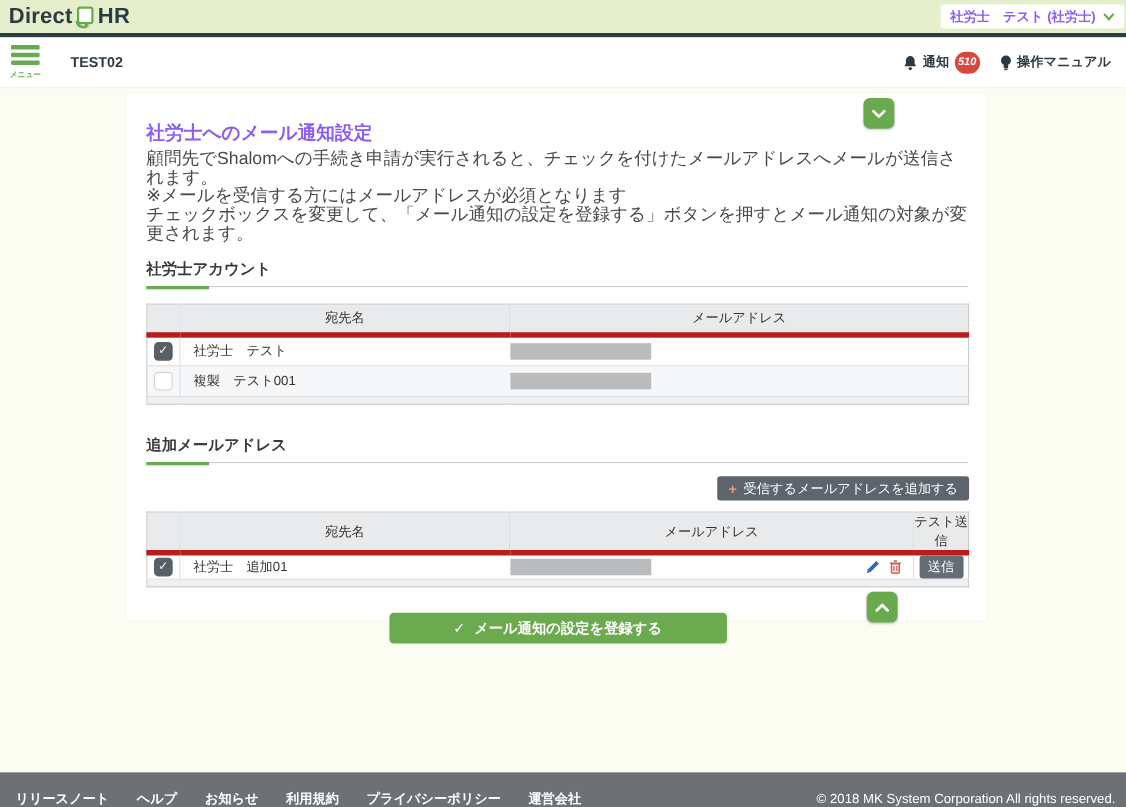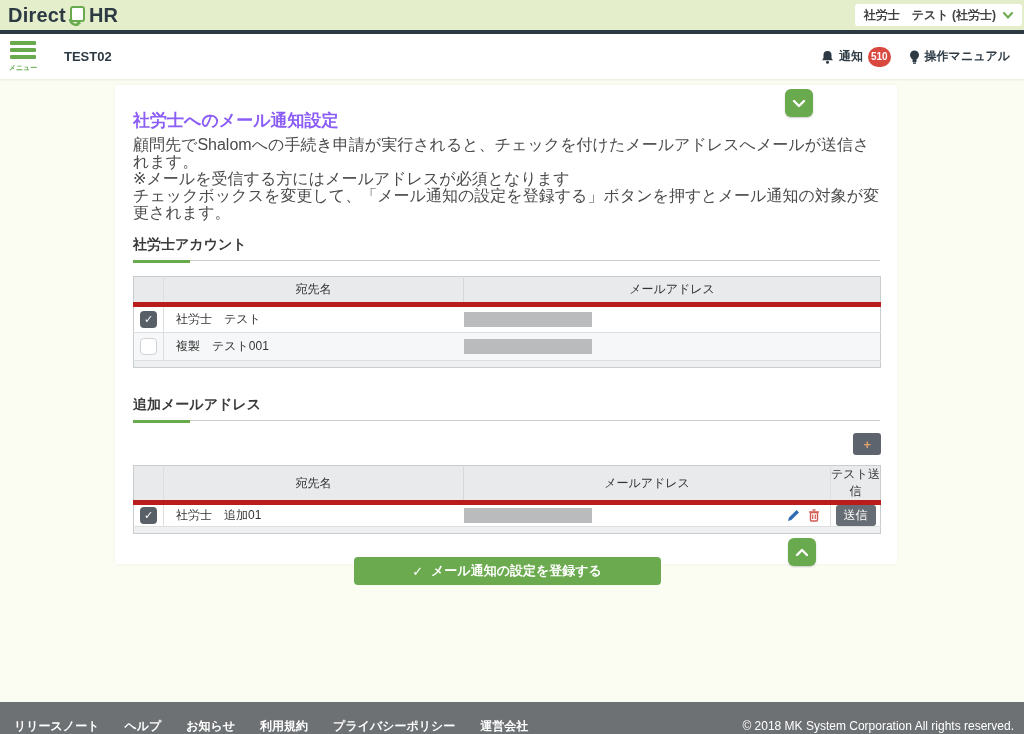--- a/index.html
+++ b/index.html
@@ -3,33 +3,33 @@
 <meta charset="utf-8">
 <style>
   * { margin:0; padding:0; box-sizing:border-box; }
   html,body { width:1024px; height:734px; overflow:hidden; }
   body { font-family:"Liberation Sans","DejaVu Sans",sans-serif; background:#fbfdf3; color:#333; }
 
   
   .top-header { height:30px; background:#e4eecb; display:flex; align-items:center; justify-content:space-between; padding:0 2px 0 8px; }
   .logo { display:flex; align-items:center; font-weight:800; font-size:20px; color:#2d3a44; letter-spacing:.2px; }
   .logo svg { margin:0 1px; }
-  .user-pill { background:#fff; border-radius:3px; height:22px; display:flex; align-items:center; gap:7px; padding:0 9px; font-size:12px; font-weight:700; color:#404040; cursor:pointer;justify-content:center; }
+  .user-pill { background:#fff; border-radius:3px; height:22px; display:flex; align-items:center; gap:7px; padding:0 9px; font-size:12px; font-weight:700; color:#8b5cf6; cursor:pointer;justify-content:center; }
   .navy-line { height:4px; background:#2c3a44; }
 
   
   .toolbar { height:45px; background:#fff; display:flex; align-items:center; padding:0 14px 0 8px; box-shadow:0 1px 2px rgba(0,0,0,.08); position:relative; z-index:2; }
   .menu-btn { width:30px; display:flex; flex-direction:column; align-items:center; gap:3px; cursor:pointer; }
   .menu-btn .bar { width:26px; height:4px; background:#6aaa4f; border-radius:1px; }
   .menu-btn .menu-label { font-size:7px; color:#6aaa4f; font-weight:700; margin-top:1px; }
   .toolbar-account { margin-left:26px; font-size:13px; font-weight:700; color:#2d3a44; }
   .toolbar-right { margin-left:auto; display:flex; align-items:center; gap:8px; font-size:12px; font-weight:700; color:#2d3a44; }
   .notif-group, .manual-group { display:flex; align-items:center; gap:5px; cursor:pointer; }
   .manual-group { margin-left:10px; }
-  .badge { background:#d9483f; color:#fff; font-size:10px; font-weight:700; min-width:20px; height:20px; border-radius:10px; display:flex; align-items:center; justify-content:center; padding:0 3px; }
+  .badge { background:#d9483f; color:#fff; font-size:10px; font-weight:700; min-width:20px; height:20px; border-radius:10px; display:flex; align-items:center; justify-content:center; padding:0 3px;font-style:italic; }
 
   
   .main { position:relative; height:623px; background:#fbfdf3; }
   .card { position:absolute; left:115px; top:6px; width:782px; height:479px; background:#fff; box-shadow:0 0 3px rgba(0,0,0,.05); }
   .card-inner { padding:24px 17px 0 18px; }
   .page-title { font-size:17px; font-weight:700; color:#8b5cf6; }
   .desc { margin-top:4px; font-size:16px; color:#4a4a4a; line-height:17px; }
   .section-heading { margin-top:15px; font-size:14px; font-weight:700; color:#3a3a3a; }
   .divider { margin-top:6px; position:relative; height:3px; }
   .divider .line { position:absolute; top:0; left:0; right:0; height:1px; background:#c9ccce; }
@@ -170,20 +170,21 @@
 
       <div class="section-heading" style="margin-top:28px;">追加メールアドレス</div>
       <div class="divider">
           <span class="line"></span>
           <span class="green"></span>
         </div>
 
       <div class="add-row">
         <button class="add-btn">
           <span class="plus">+</span>
+          <span>受信するメールアドレスを追加する</span>
         </button>
       </div>
 
       <table class="tbl tbl2" style="margin-top:10px;">
         <tbody>
             <tr>
           <th class="col-check"></th>
           <th class="col-name">宛先名</th>
           <th class="col-email">メールアドレス</th>
           <th class="col-test">テスト送信</th>

